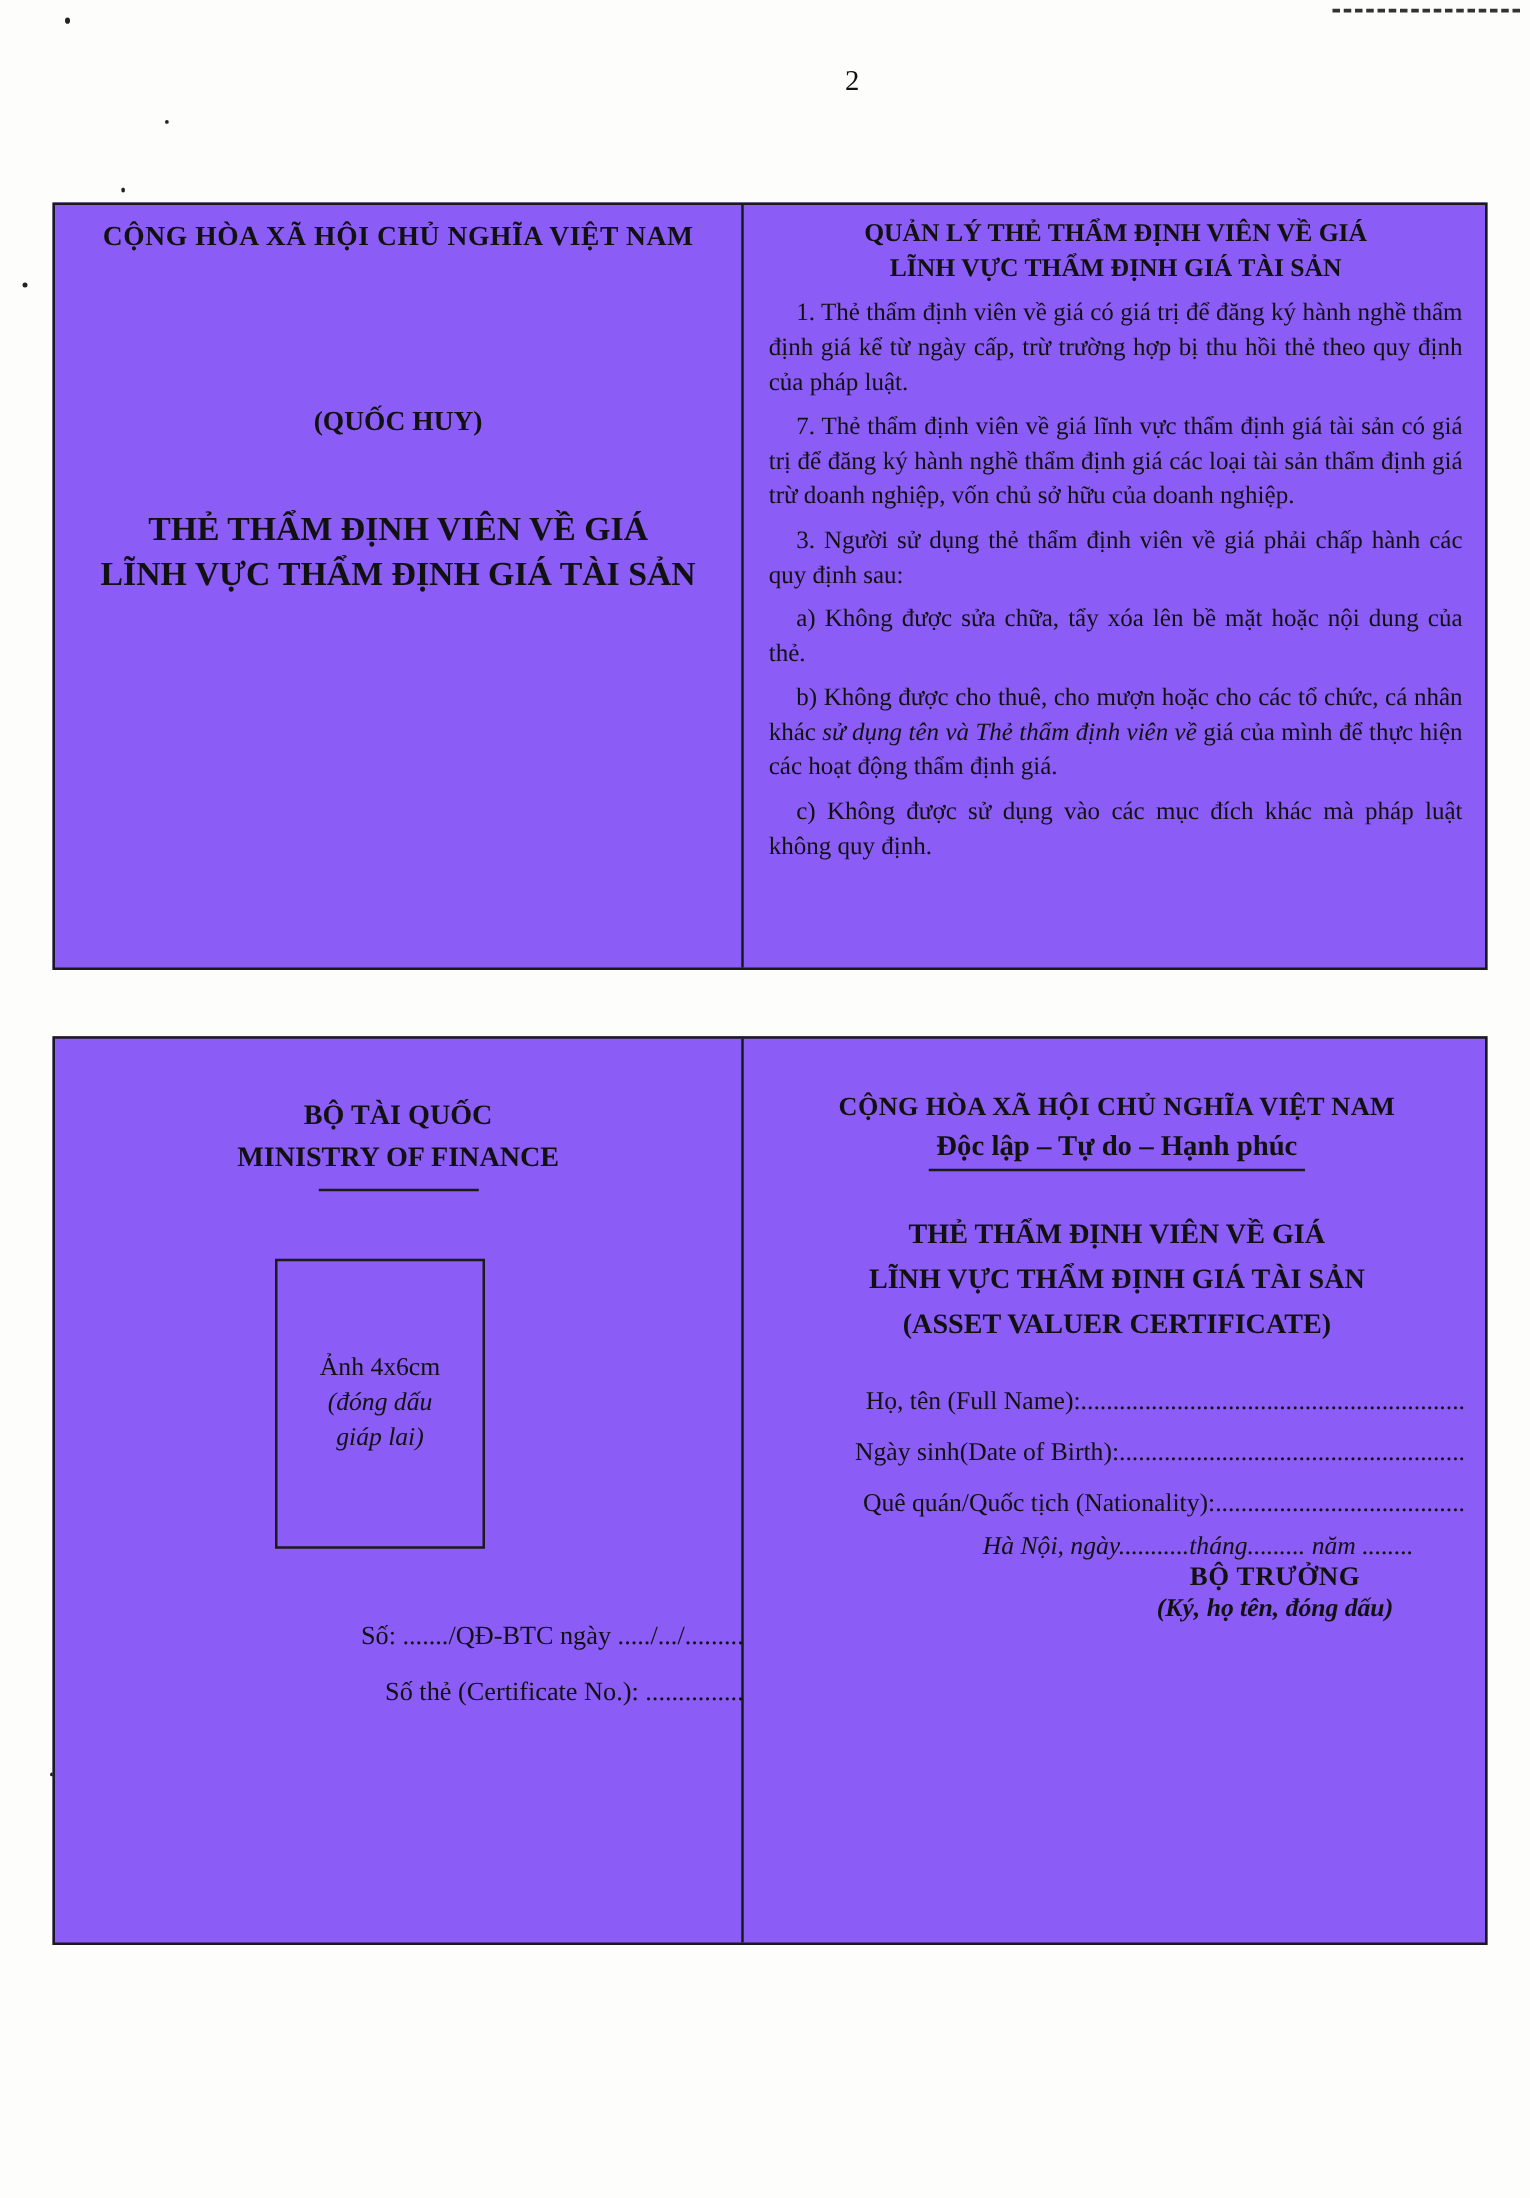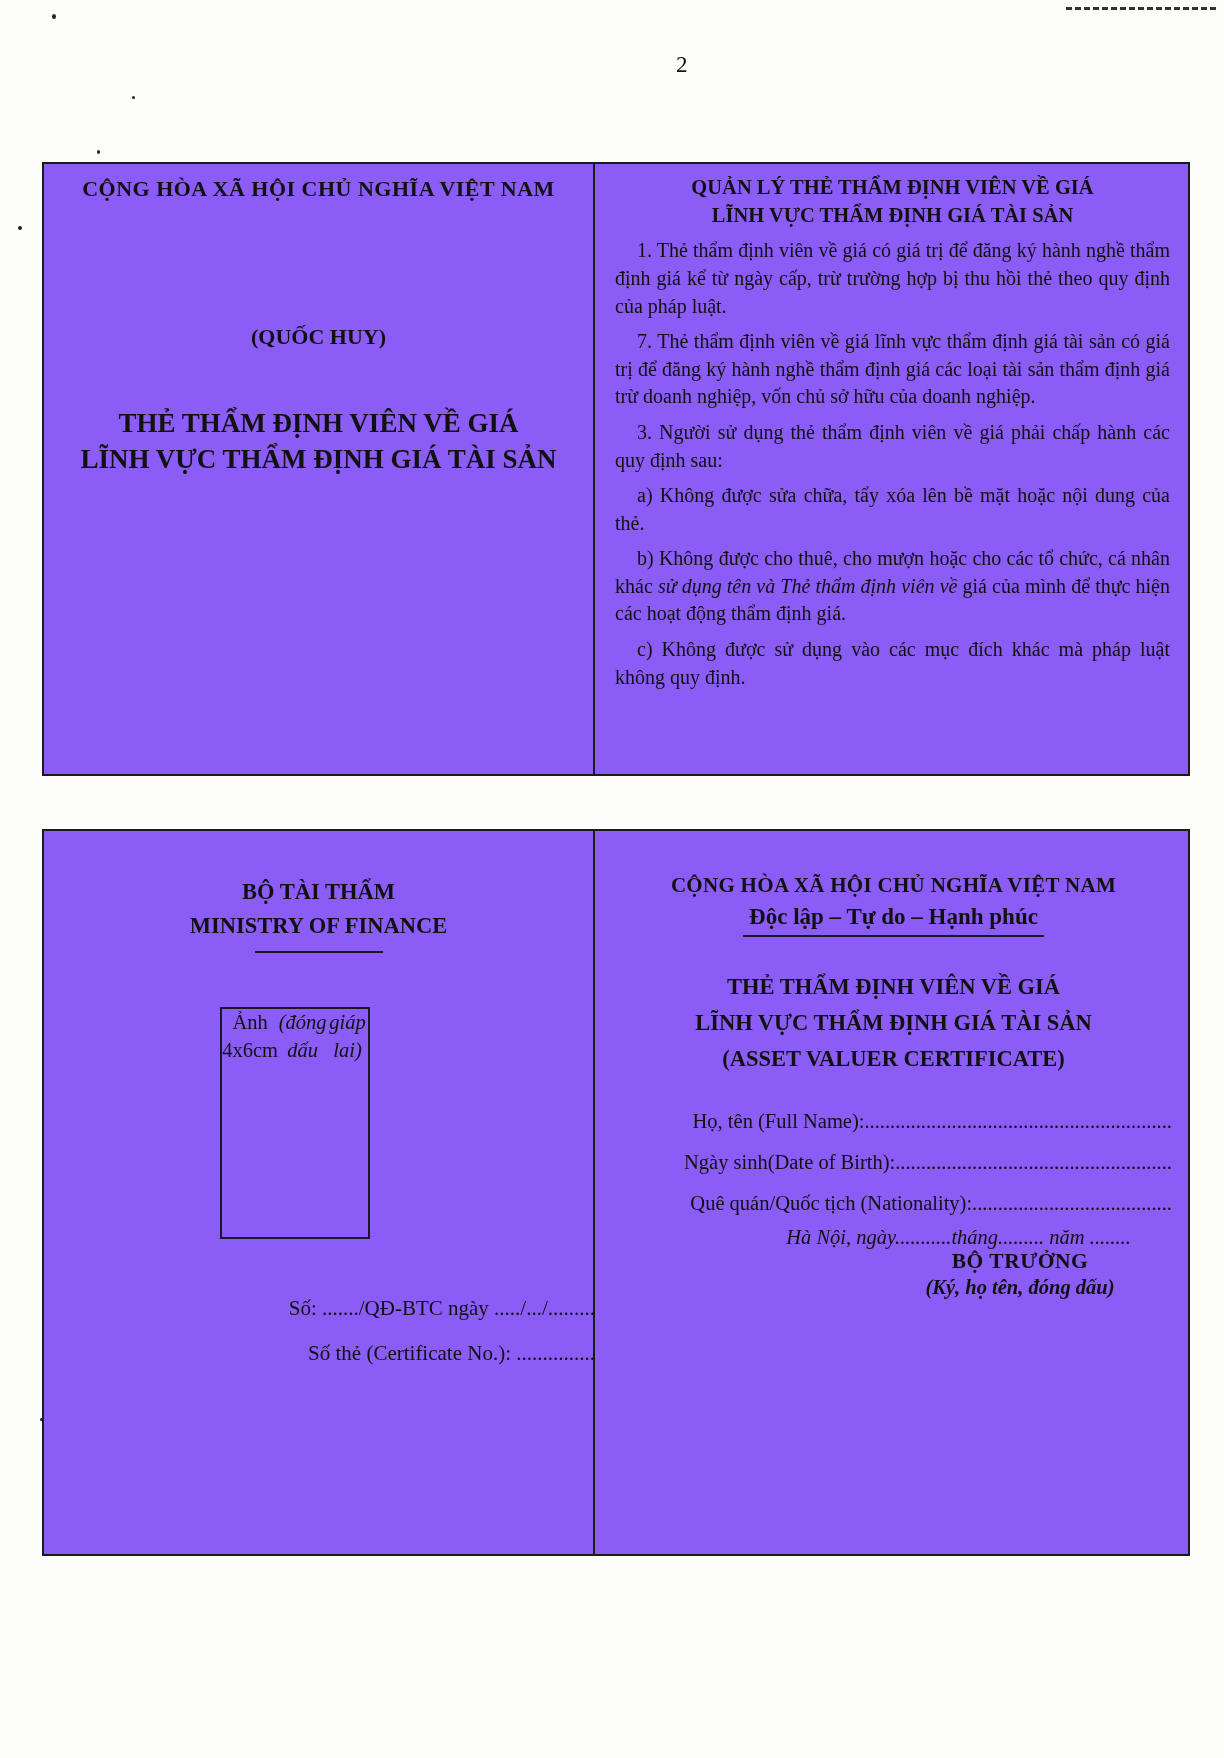--- a/index.html
+++ b/index.html
@@ -44,23 +44,23 @@
     font-size:20px; line-height:1.38;
     text-align:justify; text-indent:22px;
     margin:8px 0 0 0;
   }
 
   
   .ministry-block { margin-top:44px; font-weight:bold; font-size:22.5px; line-height:1.5; }
   .header-rule { width:128px; border-top:2.5px solid #1a1a1a; margin:8px auto 0 auto; }
   #photo-box {
     position:absolute; left:176px; top:176px;
-    width:150px; height:232px;
+    width:168px; height:232px;
     border:2.5px solid #1a1a1a; box-sizing:border-box;
-    display:flex; flex-direction:row; justify-content:center;
+    display:flex; flex-direction:column; justify-content:center;
     font-size:20.5px; line-height:1.35;
   }
   .photo-italic { font-style:italic; }
   #numbers-block {
     position:absolute; left:22px; top:455px;
     text-align:left; font-size:21px; line-height:2.15;
     white-space:nowrap; overflow:hidden; width:500px;margin-left:29px;
   }
   #panel-front .cell-right { padding:42px 16px 0 20px; text-align:center; }
   .country-line-front { font-weight:bold; font-size:21px; letter-spacing:0.3px; }
@@ -111,21 +111,21 @@
       <p class="rule-par">3. Người sử dụng thẻ thẩm định viên về giá phải chấp hành các quy định sau:</p>
       <p class="rule-par">a) Không được sửa chữa, tẩy xóa lên bề mặt hoặc nội dung của thẻ.</p>
       <p class="rule-par"><span>b) Không được cho thuê, cho mượn hoặc cho các tổ chức, cá nhân khác </span><span style="font-style:italic;">sử dụng tên và Thẻ thẩm định viên về</span><span> giá của mình để thực hiện các hoạt động thẩm định giá.</span></p>
       <p class="rule-par">c) Không được sử dụng vào các mục đích khác mà pháp luật không quy định.</p>
     </div>
   </div>
 
   <div id="panel-front" class="panel">
     <div class="cell-left">
       <div class="ministry-block">
-        <div>BỘ TÀI THẨM</div>
+        <div>BỘ TÀI QUỐC</div>
         <div>MINISTRY OF FINANCE</div>
         <div class="header-rule"></div>
       </div>
       <div id="photo-box">
         <div>Ảnh 4x6cm</div>
         <div class="photo-italic">(đóng dấu</div>
         <div class="photo-italic">giáp lai)</div>
       </div>
       <div id="numbers-block">
         <div class="form-line">Số: ......./QĐ-BTC ngày  ...../.../.........</div>

